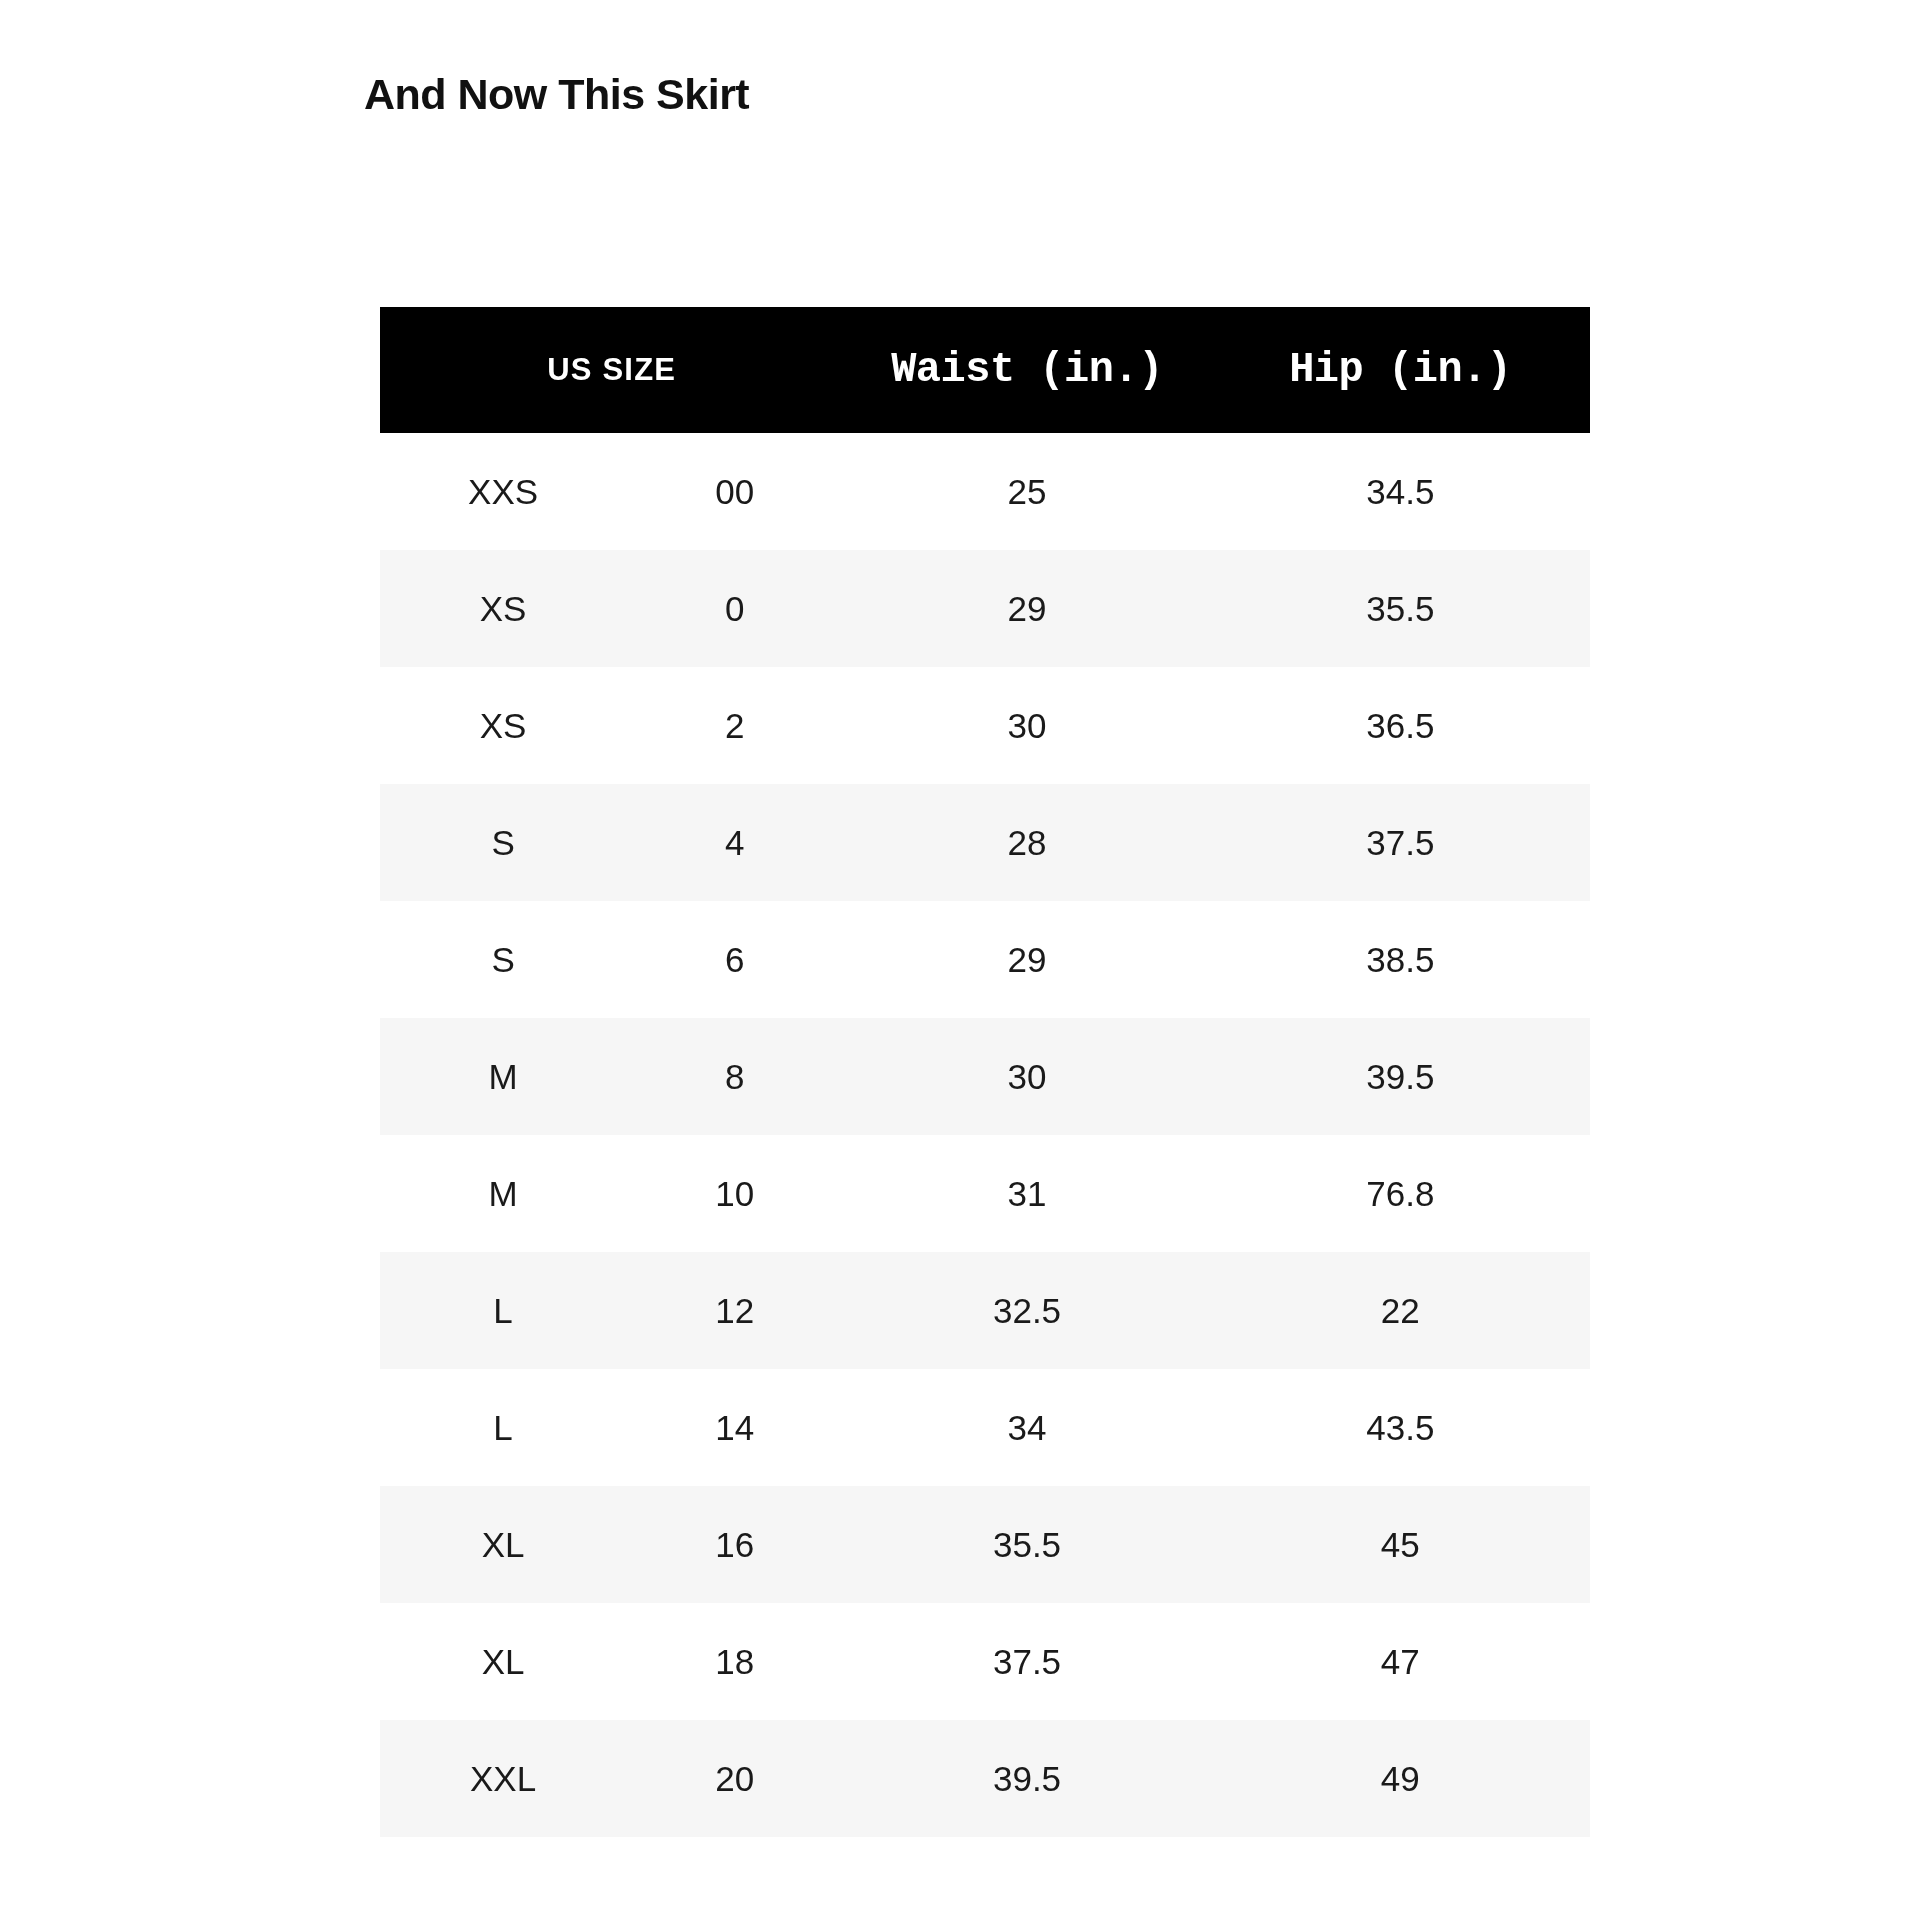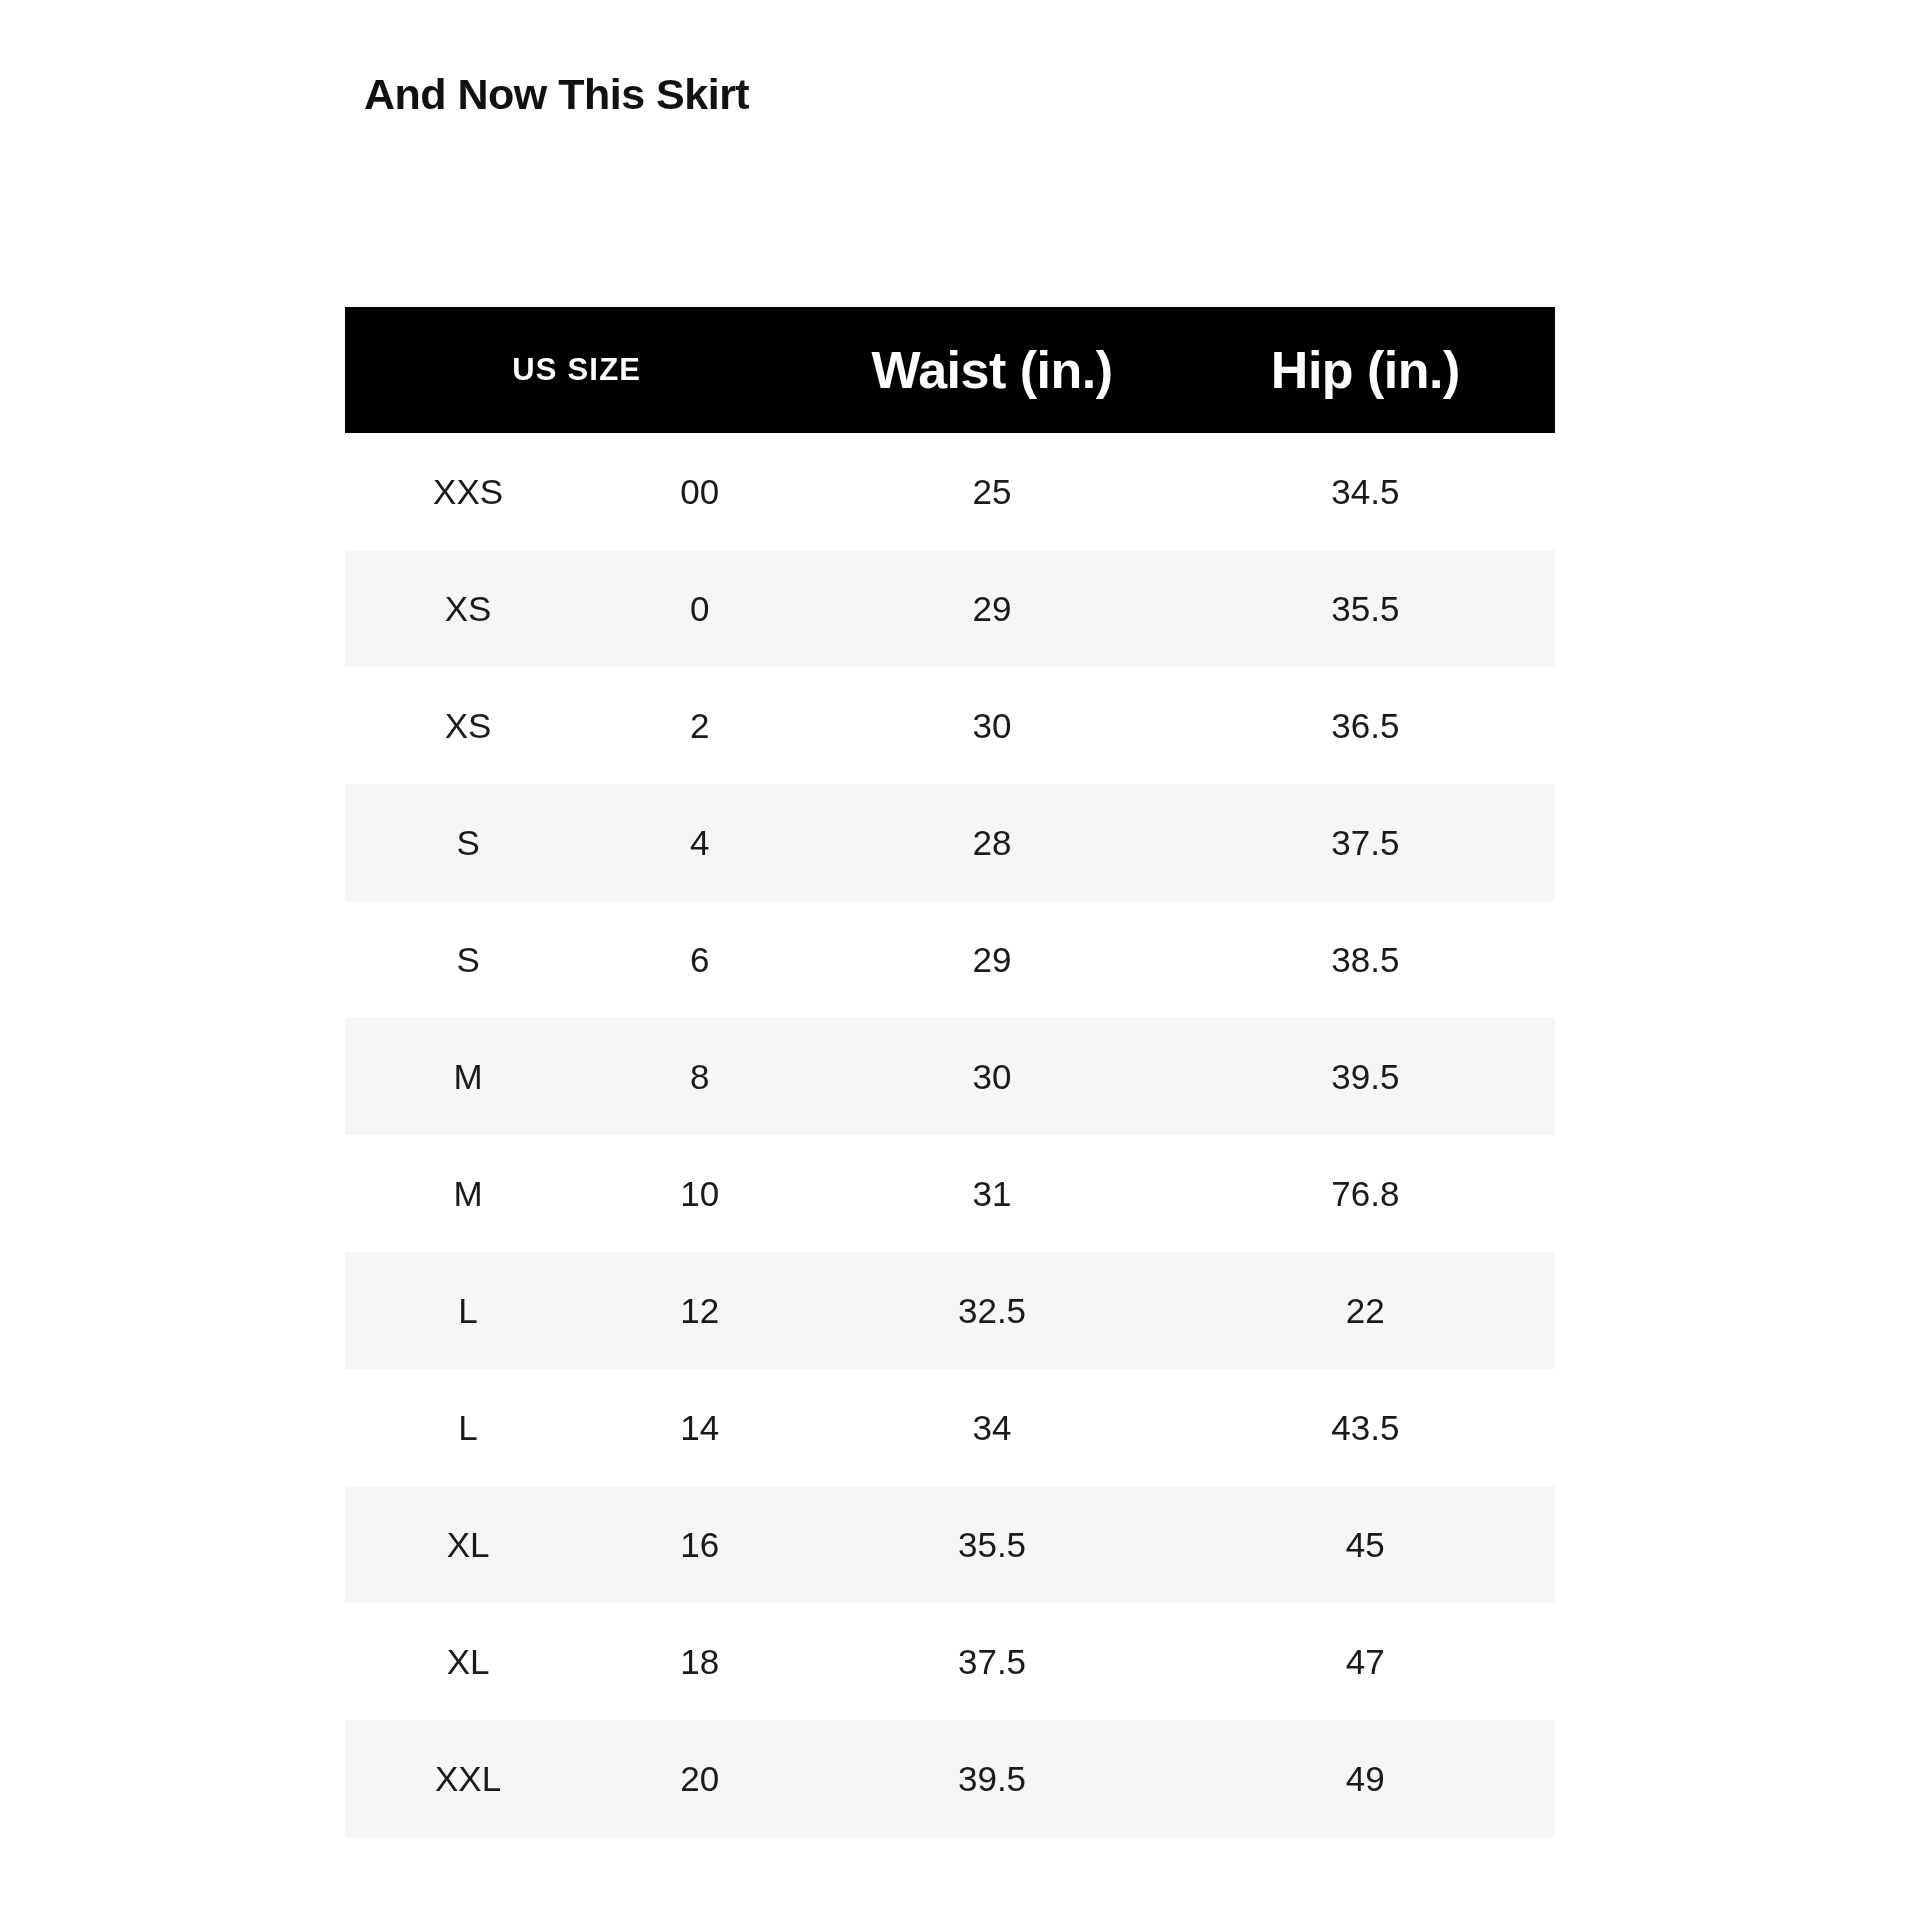--- a/index.html
+++ b/index.html
@@ -26,43 +26,44 @@
     left: 364px;
     top: 70px;
     font-size: 43px;
     font-weight: bold;
     letter-spacing: -0.5px;
     color: #111111;
     white-space: nowrap;
   }
   .size-table {
     position: absolute;
-    left: 345px;
+    left: 380px;
     top: 307px;
     width: 1210px;
     border-collapse: collapse;
     table-layout: fixed;
   }
   .size-table thead th {
     background: #000000;
     color: #ffffff;
     height: 126px;
     vertical-align: middle;
     text-align: center;
     padding: 0;
   }
   .hdr-us {
     font-size: 31px;
     font-weight: bold;
     letter-spacing: 1.2px;
   }
   .hdr-meas {
-    font-size: 52px;
+    font-size: 42px;
     font-weight: bold;
     letter-spacing: -0.5px;
+    font-family: Liberation Mono, monospace;
   }
   .size-table tbody td {
     height: 117px;
     text-align: center;
     vertical-align: middle;
     font-size: 35px;
     color: #1a1a1a;
     padding: 0;
     font-weight: 400;
   }

